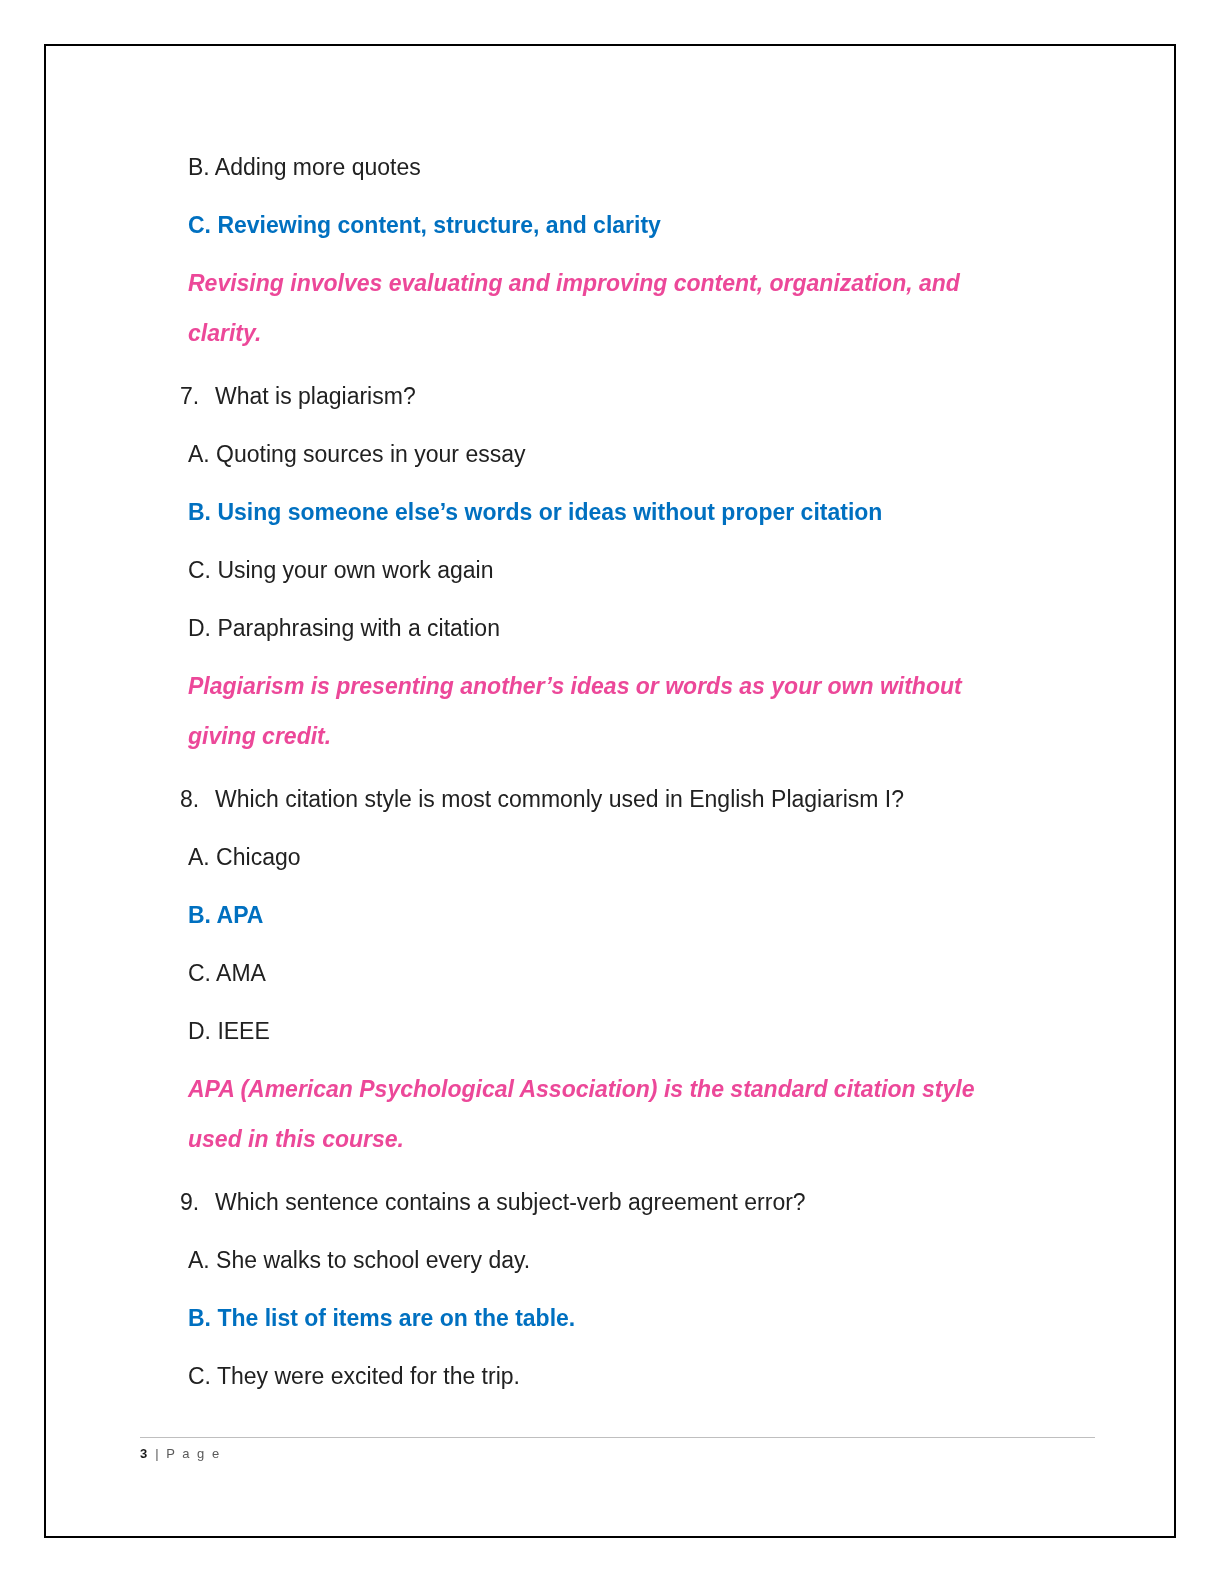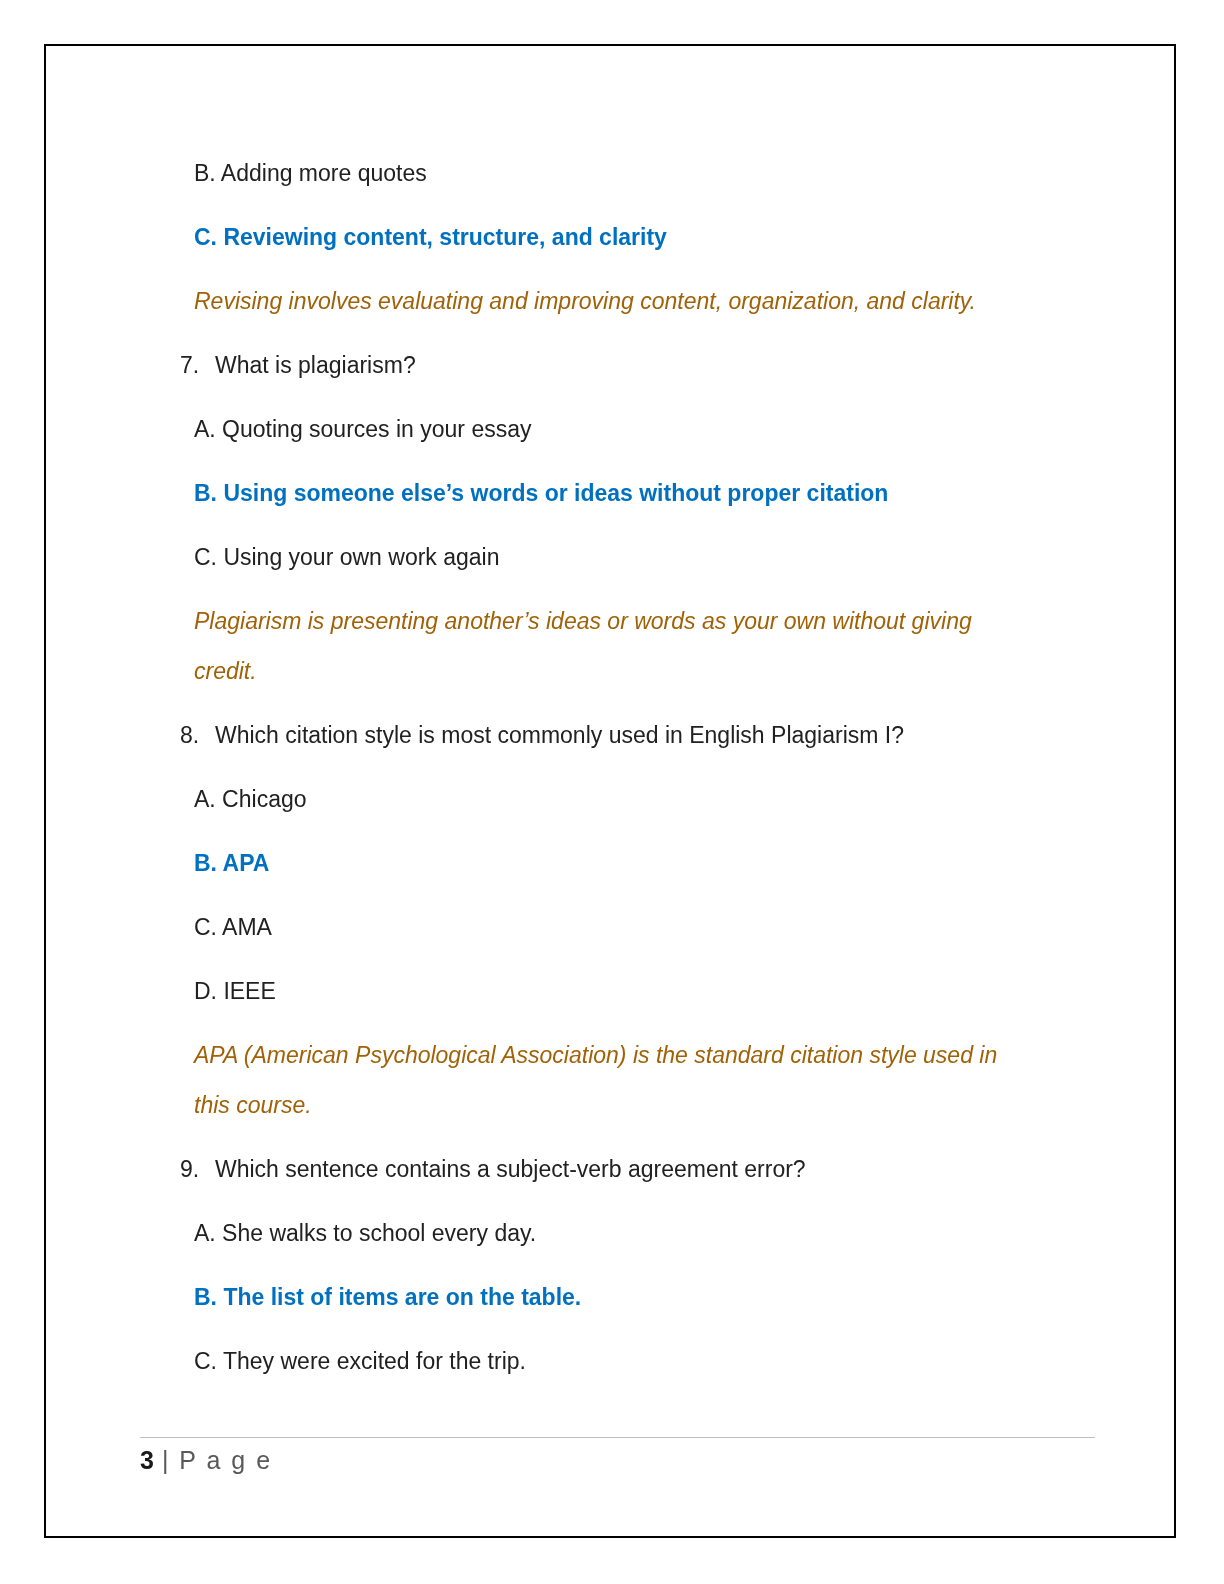--- a/index.html
+++ b/index.html
@@ -27,35 +27,35 @@
   }
   .content {
     position: absolute;
     left: 180px;
     top: 134px;
     width: 900px;
     font-size: 23px;
     line-height: 50px;
   }
   .content p {
-    margin: 14px;
+    margin: 8px;
   }
   .option {
     margin-left: 35px;
     color: #212121;
   }
   .option.answer {
     color: #0070C0;
     font-weight: bold;
   }
   .explanation {
     margin-left: 35px;
     max-width: 845px;
-    color: #a16207;
-    font-weight: normal;
+    color: #ec4899;
+    font-weight: bold;
     font-style: italic;
   }
   .question {
     display: flex;
     margin-top: 13px;
   }
   .qnum {
     width: 35px;
     flex: 0 0 35px;
   }
@@ -66,21 +66,21 @@
     position: absolute;
     left: 140px;
     top: 1437px;
     width: 955px;
     border-top: 1px solid #bfbfbf;
   }
   .footer-text {
     position: absolute;
     left: 140px;
     top: 1446px;
-    font-size: 25px;
+    font-size: 13px;
     color: #595959;
   }
   .footer-text .pgnum {
     font-weight: bold;
     color: #1a1a1a;
   }
   .footer-text .pglabel {
     margin-left: 8px;
     letter-spacing: 2px;
   }
@@ -98,20 +98,21 @@
     <p class="option answer">C. Reviewing content, structure, and clarity</p>
     <p class="explanation">Revising involves evaluating and improving content, organization, and clarity.</p>
 
     <div class="question">
       <span class="qnum">7.</span>
       <span class="qtext">What is plagiarism?</span>
     </div>
     <p class="option">A. Quoting sources in your essay</p>
     <p class="option answer">B. Using someone else’s words or ideas without proper citation</p>
     <p class="option">C. Using your own work again</p>
+    <p class="option">D. Paraphrasing with a citation</p>
     <p class="explanation">Plagiarism is presenting another’s ideas or words as your own without giving credit.</p>
 
     <div class="question">
       <span class="qnum">8.</span>
       <span class="qtext">Which citation style is most commonly used in English Plagiarism I?</span>
     </div>
     <p class="option">A. Chicago</p>
     <p class="option answer">B. APA</p>
     <p class="option">C. AMA</p>
     <p class="option">D. IEEE</p>

